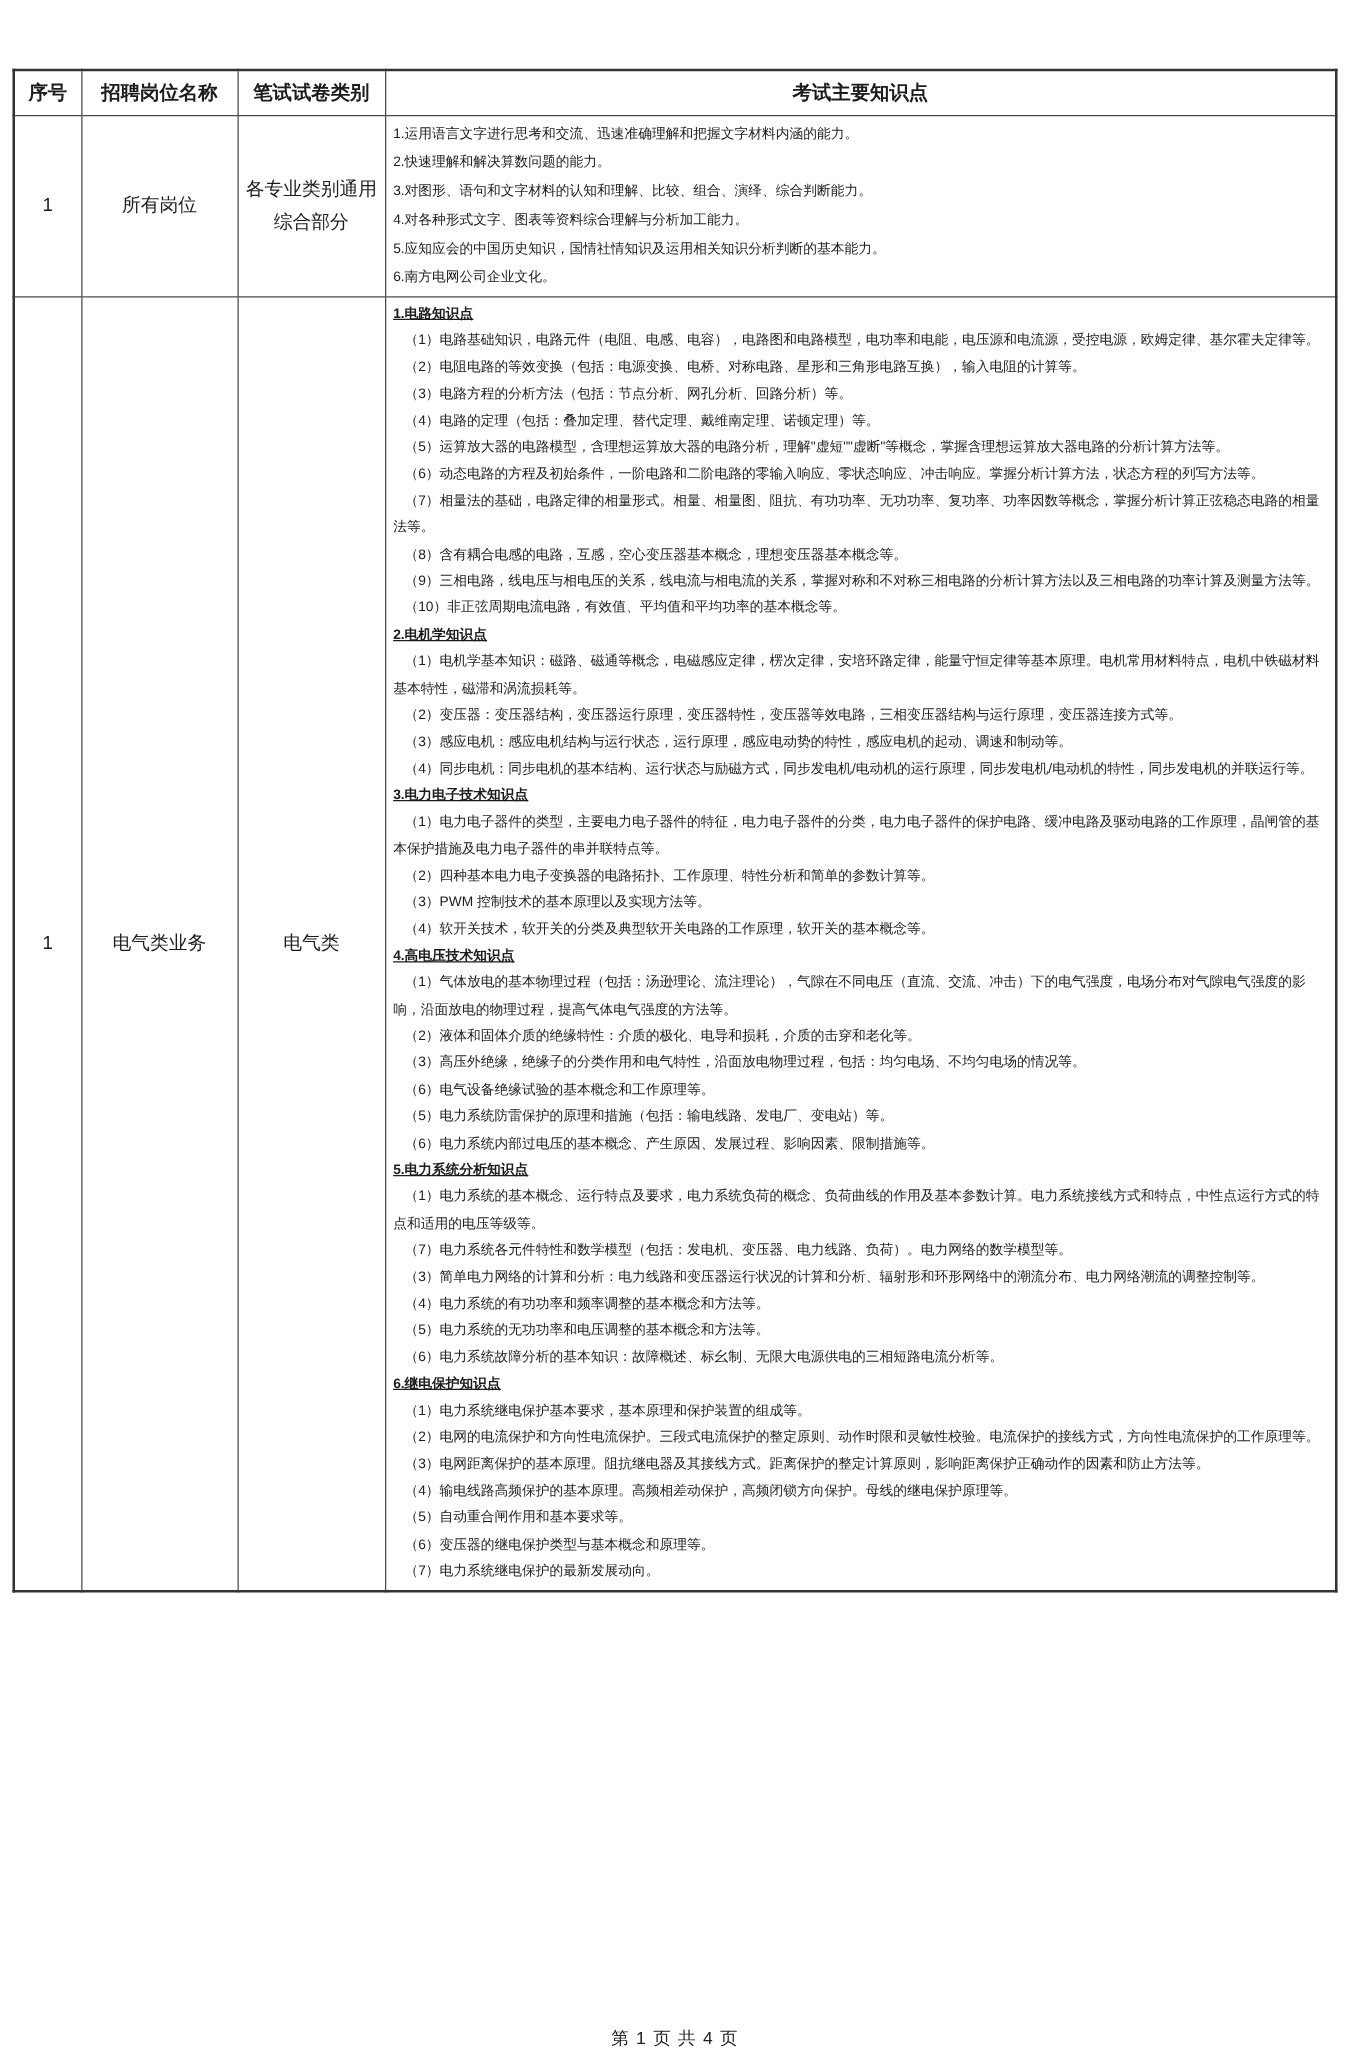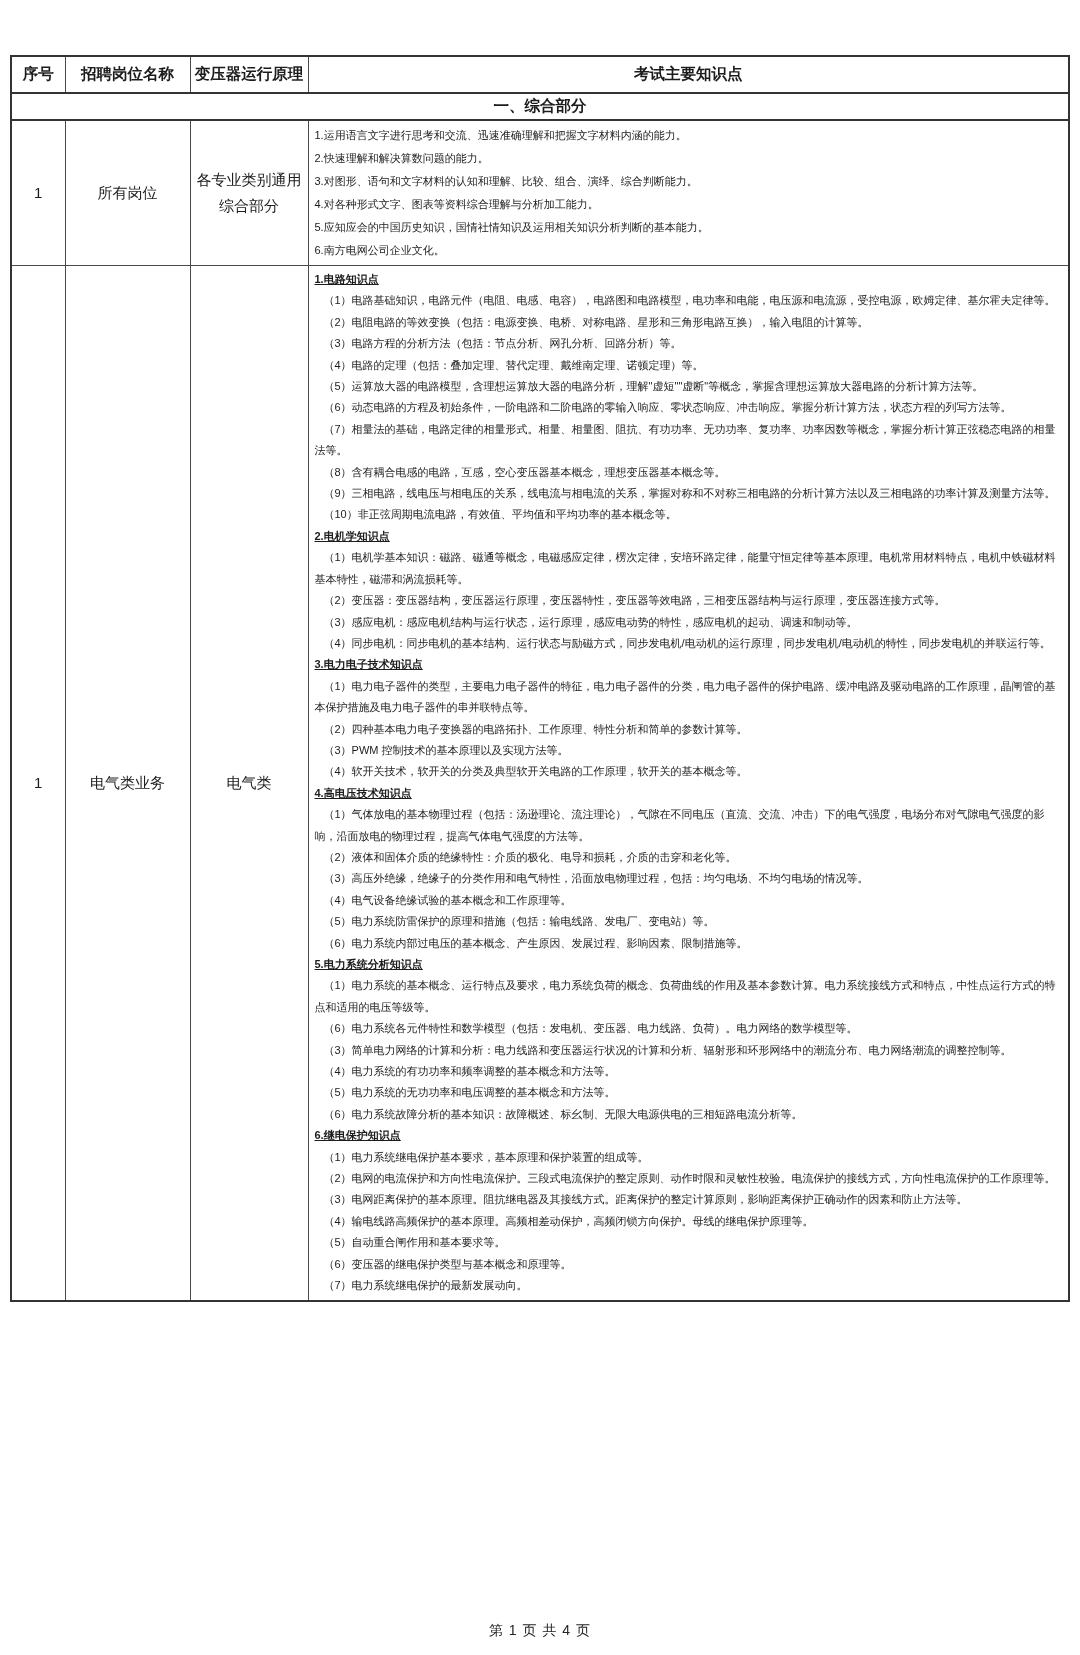--- a/index.html
+++ b/index.html
@@ -78,28 +78,25 @@
     <colgroup>
       <col style="width:54px">
       <col style="width:125px">
       <col style="width:118px">
       <col>
     </colgroup>
     <thead>
       <tr>
         <th>序号</th>
         <th>招聘岗位名称</th>
-        <th>变压器运行原理</th>
+        <th>笔试试卷类别</th>
         <th>考试主要知识点</th>
       </tr>
     </thead>
     <tbody id="table-body">
-        <tr class="section-row">
-          <td colspan="4">一、综合部分</td>
-        </tr>
         <tr class="comp-row">
           <td class="center-cell">1</td>
           <td class="center-cell">所有岗位</td>
           <td class="center-cell">各专业类别通用综合部分</td>
           <td class="knowledge-cell">
             <div class="point">1.运用语言文字进行思考和交流、迅速准确理解和把握文字材料内涵的能力。</div>
             <div class="point">2.快速理解和解决算数问题的能力。</div>
             <div class="point">3.对图形、语句和文字材料的认知和理解、比较、组合、演绎、综合判断能力。</div>
             <div class="point">4.对各种形式文字、图表等资料综合理解与分析加工能力。</div>
             <div class="point">5.应知应会的中国历史知识，国情社情知识及运用相关知识分析判断的基本能力。</div>
@@ -129,26 +126,26 @@
             <div class="point sub">（4）同步电机：同步电机的基本结构、运行状态与励磁方式，同步发电机/电动机的运行原理，同步发电机/电动机的特性，同步发电机的并联运行等。</div>
             <div class="point heading">3.电力电子技术知识点</div>
             <div class="point sub">（1）电力电子器件的类型，主要电力电子器件的特征，电力电子器件的分类，电力电子器件的保护电路、缓冲电路及驱动电路的工作原理，晶闸管的基本保护措施及电力电子器件的串并联特点等。</div>
             <div class="point sub">（2）四种基本电力电子变换器的电路拓扑、工作原理、特性分析和简单的参数计算等。</div>
             <div class="point sub">（3）PWM 控制技术的基本原理以及实现方法等。</div>
             <div class="point sub">（4）软开关技术，软开关的分类及典型软开关电路的工作原理，软开关的基本概念等。</div>
             <div class="point heading">4.高电压技术知识点</div>
             <div class="point sub">（1）气体放电的基本物理过程（包括：汤逊理论、流注理论），气隙在不同电压（直流、交流、冲击）下的电气强度，电场分布对气隙电气强度的影响，沿面放电的物理过程，提高气体电气强度的方法等。</div>
             <div class="point sub">（2）液体和固体介质的绝缘特性：介质的极化、电导和损耗，介质的击穿和老化等。</div>
             <div class="point sub">（3）高压外绝缘，绝缘子的分类作用和电气特性，沿面放电物理过程，包括：均匀电场、不均匀电场的情况等。</div>
-            <div class="point sub">（4）电气设备绝缘试验的基本概念和工作原理等。</div>
+            <div class="point sub">（6）电气设备绝缘试验的基本概念和工作原理等。</div>
             <div class="point sub">（5）电力系统防雷保护的原理和措施（包括：输电线路、发电厂、变电站）等。</div>
             <div class="point sub">（6）电力系统内部过电压的基本概念、产生原因、发展过程、影响因素、限制措施等。</div>
             <div class="point heading">5.电力系统分析知识点</div>
             <div class="point sub">（1）电力系统的基本概念、运行特点及要求，电力系统负荷的概念、负荷曲线的作用及基本参数计算。电力系统接线方式和特点，中性点运行方式的特点和适用的电压等级等。</div>
-            <div class="point sub">（6）电力系统各元件特性和数学模型（包括：发电机、变压器、电力线路、负荷）。电力网络的数学模型等。</div>
+            <div class="point sub">（7）电力系统各元件特性和数学模型（包括：发电机、变压器、电力线路、负荷）。电力网络的数学模型等。</div>
             <div class="point sub">（3）简单电力网络的计算和分析：电力线路和变压器运行状况的计算和分析、辐射形和环形网络中的潮流分布、电力网络潮流的调整控制等。</div>
             <div class="point sub">（4）电力系统的有功功率和频率调整的基本概念和方法等。</div>
             <div class="point sub">（5）电力系统的无功功率和电压调整的基本概念和方法等。</div>
             <div class="point sub">（6）电力系统故障分析的基本知识：故障概述、标幺制、无限大电源供电的三相短路电流分析等。</div>
             <div class="point heading">6.继电保护知识点</div>
             <div class="point sub">（1）电力系统继电保护基本要求，基本原理和保护装置的组成等。</div>
             <div class="point sub">（2）电网的电流保护和方向性电流保护。三段式电流保护的整定原则、动作时限和灵敏性校验。电流保护的接线方式，方向性电流保护的工作原理等。</div>
             <div class="point sub">（3）电网距离保护的基本原理。阻抗继电器及其接线方式。距离保护的整定计算原则，影响距离保护正确动作的因素和防止方法等。</div>
             <div class="point sub">（4）输电线路高频保护的基本原理。高频相差动保护，高频闭锁方向保护。母线的继电保护原理等。</div>
             <div class="point sub">（5）自动重合闸作用和基本要求等。</div>

